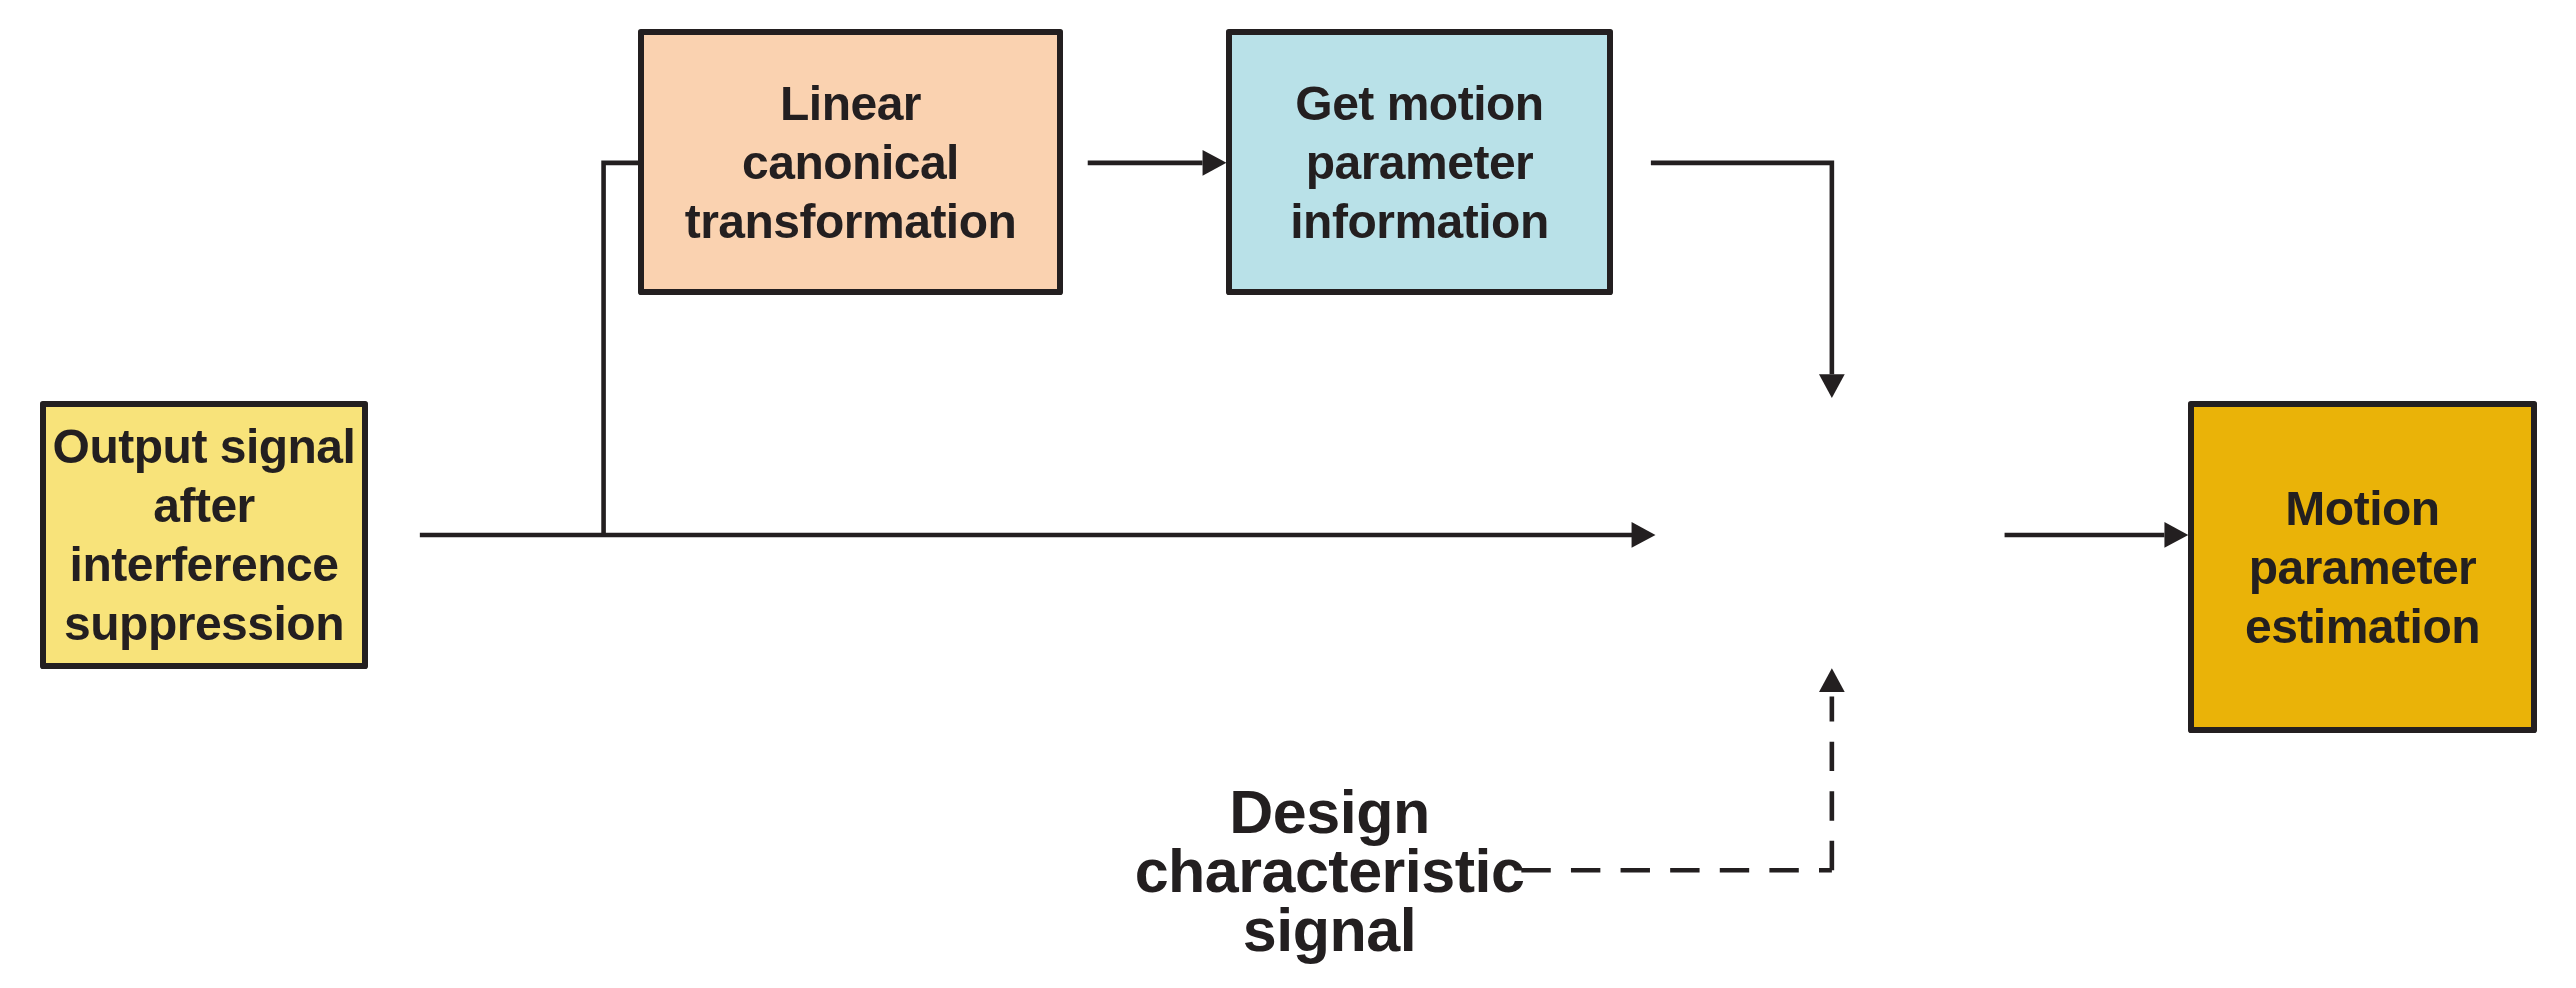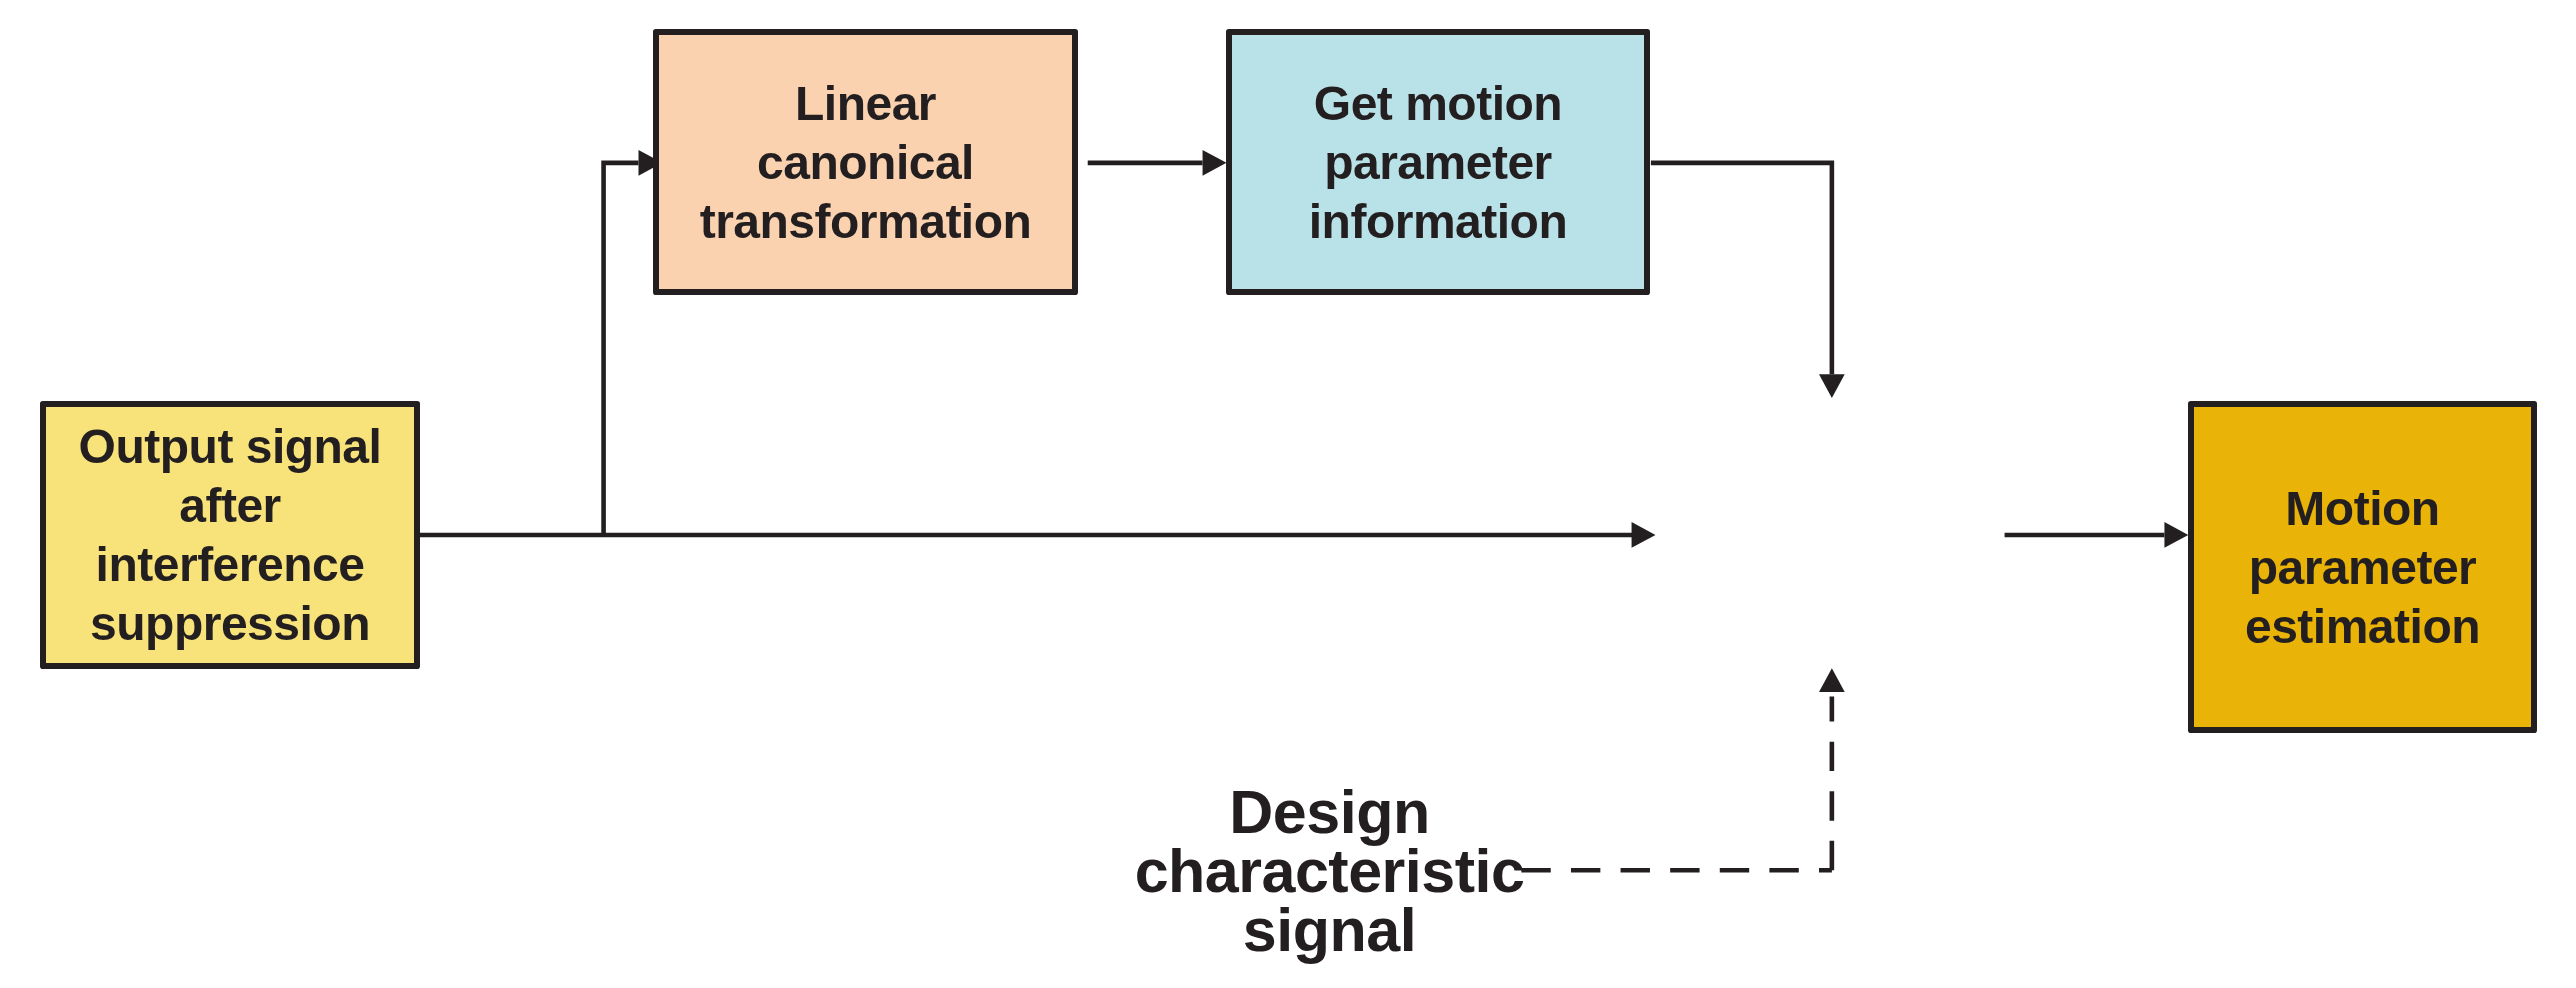--- a/index.html
+++ b/index.html
@@ -80,34 +80,34 @@
     <path class="edge" d="M1797 177 H1994 V407"></path>
     <polygon class="arrowhead" points="1994,433 1980,407 2008,407"></polygon>
 
     <path class="edge" d="M2182 582 H2356"></path>
     <polygon class="arrowhead" points="2382,582 2356,568 2356,596"></polygon>
 
     <path class="edge dashed" d="M1656 947 H1994 M1994 947 V758"></path>
     <polygon class="arrowhead" points="1994,727 1980,753 2008,753"></polygon>
   </svg>
 
-  <div class="node" style="left: 40px; top: 401px; width: 380px; height: 268px; background-color: rgb(248, 227, 122);">
+  <div class="node" style="left: 40px; top: 401px; width: 328px; height: 268px; background-color: rgb(248, 227, 122);">
     <span>Output signal
 after
 interference
 suppression</span>
   </div>
 
-  <div class="node" style="left: 653px; top: 29px; width: 425px; height: 266px; background-color: rgb(250, 210, 176);">
+  <div class="node" style="left: 638px; top: 29px; width: 425px; height: 266px; background-color: rgb(250, 210, 176);">
     <span>Linear
 canonical
 transformation</span>
   </div>
 
-  <div class="node" style="left: 1226px; top: 29px; width: 424px; height: 266px; background-color: rgb(185, 225, 232);">
+  <div class="node" style="left: 1226px; top: 29px; width: 387px; height: 266px; background-color: rgb(185, 225, 232);">
     <span>Get motion
 parameter
 information</span>
   </div>
 
 
   <div class="node" style="left: 2188px; top: 401px; width: 349px; height: 332px; background-color: #eab308;">
     <span>Motion
 parameter
 estimation</span>

